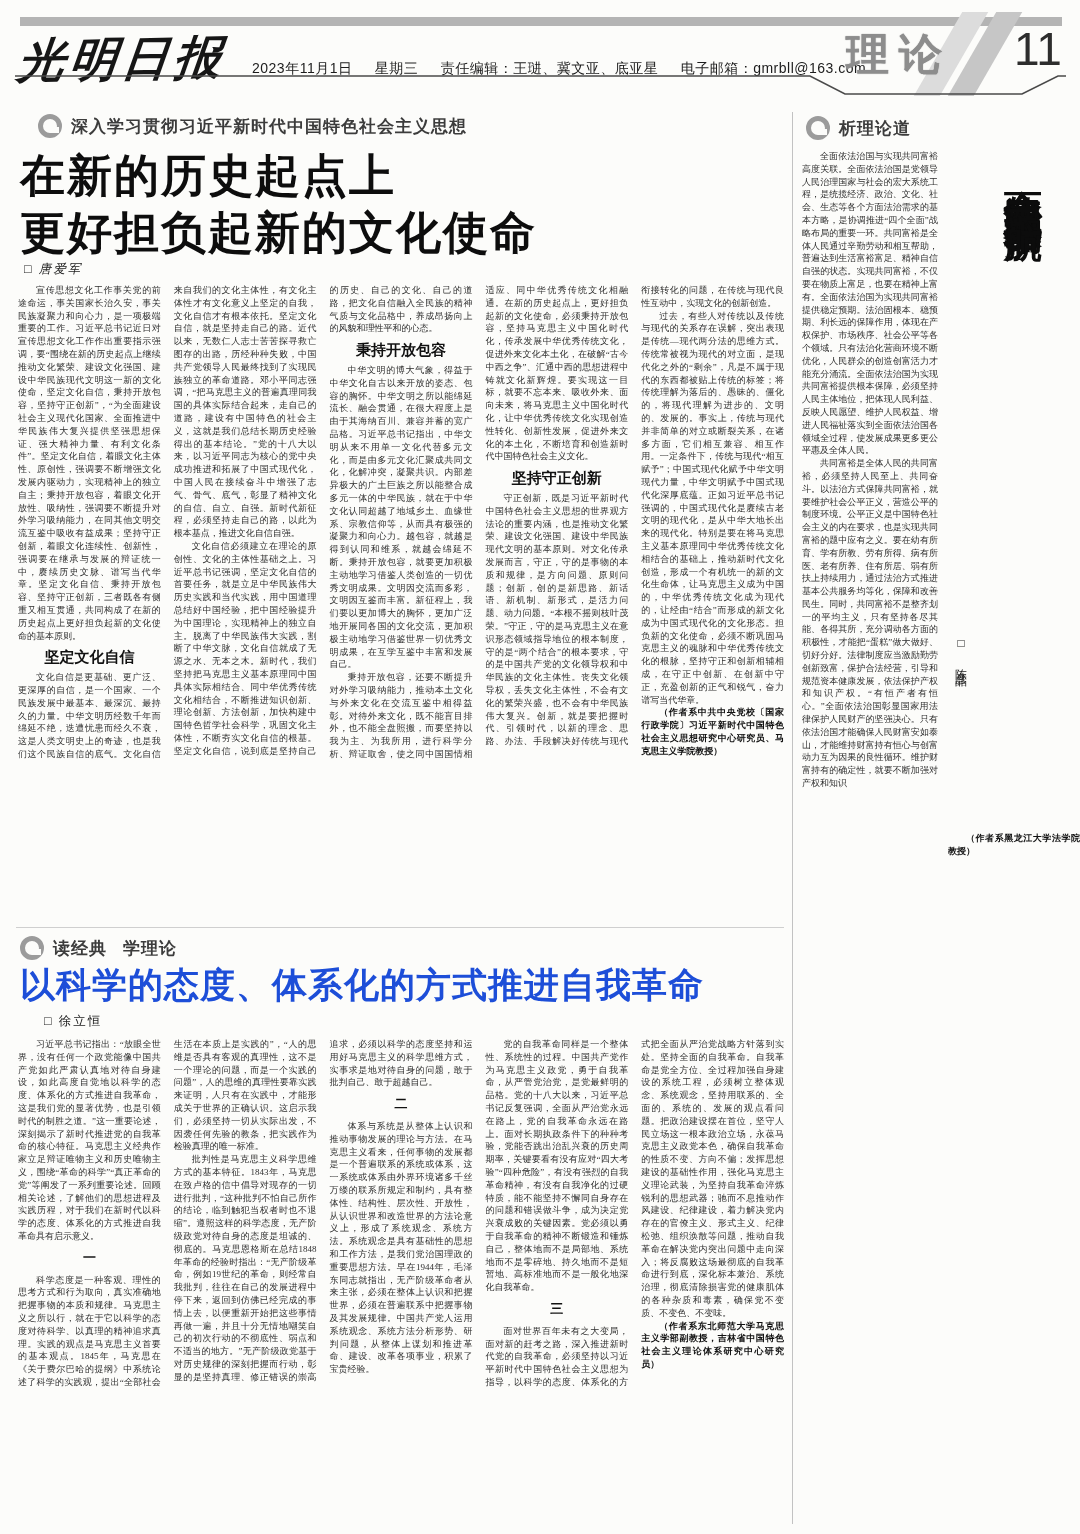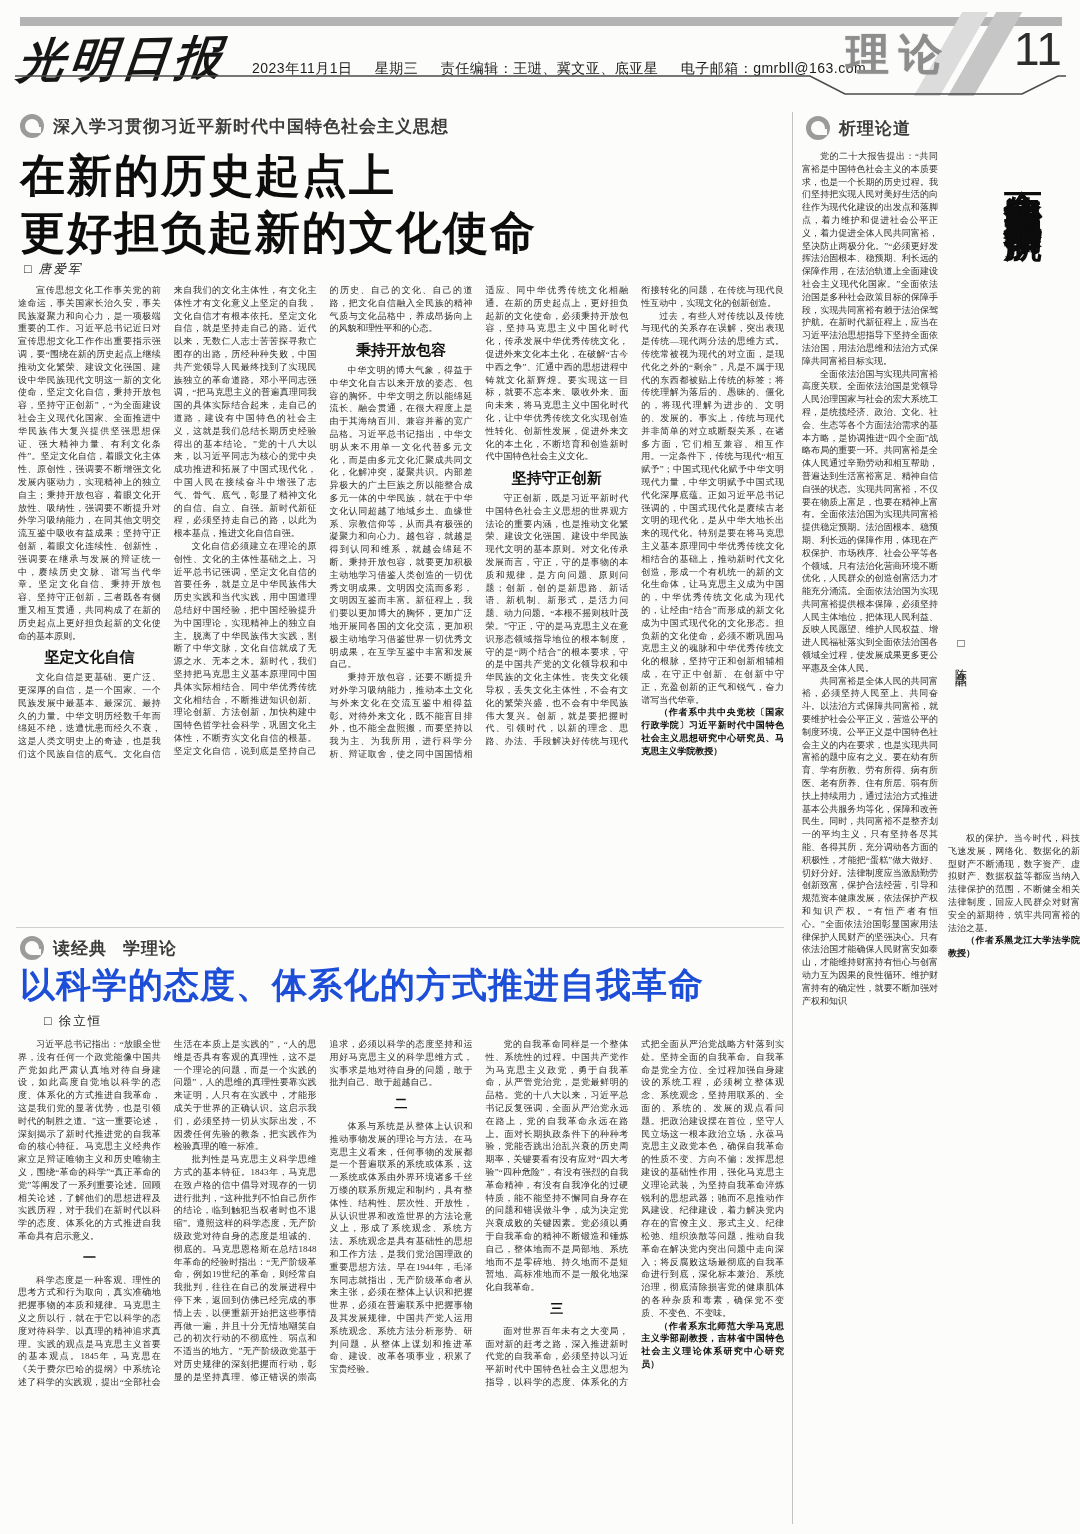--- a/index.html
+++ b/index.html
@@ -67,21 +67,21 @@
     <span>星期三</span>
     <span>责任编辑：王琎、冀文亚、底亚星</span>
     <span>电子邮箱：gmrbll@163.com</span>
   </div>
   <div class="section-badge">理论</div>
   <div class="pageno">11</div>
   <svg class="headrule">
     <polyline points="15,76 810,76 845,94 1022,94 1058,76 1066,76" fill="none" stroke="#4a4a4a" stroke-width="1.6"></polyline>
   </svg>
 
-  <div class="kicker" style="left:20px;top:114px;">
+  <div class="kicker" style="left:38px;top:114px;">
     <span class="gicon"></span>
     <span class="ktext">深入学习贯彻习近平新时代中国特色社会主义思想</span>
   </div>
   <div class="h1line" style="top:146px;">在新的历史起点上</div>
   <div class="h1line" style="top:203px;">更好担负起新的文化使命</div>
   <div class="byline" style="left:24px;top:261px;font-style:italic;">□ 唐爱军</div>
   <div class="flow cols5" style="left:18px;top:284px;width:766px;height:634px;">
       <div class="para">宣传思想文化工作事关党的前途命运，事关国家长治久安，事关民族凝聚力和向心力，是一项极端重要的工作。习近平总书记近日对宣传思想文化工作作出重要指示强调，要“围绕在新的历史起点上继续推动文化繁荣、建设文化强国、建设中华民族现代文明这一新的文化使命，坚定文化自信，秉持开放包容，坚持守正创新”，“为全面建设社会主义现代化国家、全面推进中华民族伟大复兴提供坚强思想保证、强大精神力量、有利文化条件”。坚定文化自信，着眼文化主体性、原创性，强调要不断增强文化发展内驱动力，实现精神上的独立自主；秉持开放包容，着眼文化开放性、吸纳性，强调要不断提升对外学习吸纳能力，在同其他文明交流互鉴中吸收有益成果；坚持守正创新，着眼文化连续性、创新性，强调要在继承与发展的辩证统一中，赓续历史文脉、谱写当代华章。坚定文化自信、秉持开放包容、坚持守正创新，三者既各有侧重又相互贯通，共同构成了在新的历史起点上更好担负起新的文化使命的基本原则。</div>
       <div class="subhead">坚定文化自信</div>
       <div class="para">文化自信是更基础、更广泛、更深厚的自信，是一个国家、一个民族发展中最基本、最深沉、最持久的力量。中华文明历经数千年而绵延不绝，迭遭忧患而经久不衰，这是人类文明史上的奇迹，也是我们这个民族自信的底气。文化自信来自我们的文化主体性，有文化主体性才有文化意义上坚定的自我，文化自信才有根本依托。坚定文化自信，就是坚持走自己的路。近代以来，无数仁人志士苦苦探寻救亡图存的出路，历经种种失败，中国共产党领导人民最终找到了实现民族独立的革命道路。邓小平同志强调，“把马克思主义的普遍真理同我国的具体实际结合起来，走自己的道路，建设有中国特色的社会主义，这就是我们总结长期历史经验得出的基本结论。”党的十八大以来，以习近平同志为核心的党中央成功推进和拓展了中国式现代化，中国人民在接续奋斗中增强了志气、骨气、底气，彰显了精神文化的自信、自立、自强。新时代新征程，必须坚持走自己的路，以此为根本基点，推进文化自信自强。</div>
@@ -116,26 +116,24 @@
       <div class="sig">（作者系东北师范大学马克思主义学部副教授，吉林省中国特色社会主义理论体系研究中心研究员）</div>
     </div>
 
   <div class="vrule"></div>
 
   <div class="kicker" style="left:806px;top:116px;">
     <span class="gicon"></span>
     <span class="ktext">析理论道</span>
   </div>
   <div class="flow" style="left:802px;top:150px;width:136px;height:1372px;">
-      <div class="para">党的二十大报告提出：“共同富裕是中国特色社会主义的本质要求，也是一个长期的历史过程。我们坚持把实现人民对美好生活的向往作为现代化建设的出发点和落脚点，着力维护和促进社会公平正义，着力促进全体人民共同富裕，坚决防止两极分化。”“必须更好发挥法治固根本、稳预期、利长远的保障作用，在法治轨道上全面建设社会主义现代化国家。”全面依法治国是多种社会政策目标的保障手段，实现共同富裕有赖于法治保驾护航。在新时代新征程上，应当在习近平法治思想指导下坚持全面依法治国，用法治思维和法治方式保障共同富裕目标实现。</div>
       <div class="para">全面依法治国与实现共同富裕高度关联。全面依法治国是党领导人民治理国家与社会的宏大系统工程，是统揽经济、政治、文化、社会、生态等各个方面法治需求的基本方略，是协调推进“四个全面”战略布局的重要一环。共同富裕是全体人民通过辛勤劳动和相互帮助，普遍达到生活富裕富足、精神自信自强的状态。实现共同富裕，不仅要在物质上富足，也要在精神上富有。全面依法治国为实现共同富裕提供稳定预期。法治固根本、稳预期、利长远的保障作用，体现在产权保护、市场秩序、社会公平等各个领域。只有法治化营商环境不断优化，人民群众的创造创富活力才能充分涌流。全面依法治国为实现共同富裕提供根本保障，必须坚持人民主体地位，把体现人民利益、反映人民愿望、维护人民权益、增进人民福祉落实到全面依法治国各领域全过程，使发展成果更多更公平惠及全体人民。</div>
       <div class="para">共同富裕是全体人民的共同富裕，必须坚持人民至上、共同奋斗。以法治方式保障共同富裕，就要维护社会公平正义，营造公平的制度环境。公平正义是中国特色社会主义的内在要求，也是实现共同富裕的题中应有之义。要在幼有所育、学有所教、劳有所得、病有所医、老有所养、住有所居、弱有所扶上持续用力，通过法治方式推进基本公共服务均等化，保障和改善民生。同时，共同富裕不是整齐划一的平均主义，只有坚持各尽其能、各得其所，充分调动各方面的积极性，才能把“蛋糕”做大做好、切好分好。法律制度应当激励勤劳创新致富，保护合法经营，引导和规范资本健康发展，依法保护产权和知识产权。“有恒产者有恒心。”全面依法治国彰显国家用法律保护人民财产的坚强决心。只有依法治国才能确保人民财富安如泰山，才能维持财富持有恒心与创富动力互为因果的良性循环。维护财富持有的确定性，就要不断加强对产权和知识</div>
     </div>
   <div class="vtitle">
     <div class="vt">全面依法治国为实现共同富裕保驾护航</div>
   </div>
   <div class="vbyline">□ 陈彦晶</div>
   <div class="flow" style="left:948px;top:832px;width:132px;height:690px;">
-      <div class="para">权的保护。当今时代，科技飞速发展，网络化、数据化的新型财产不断涌现，数字资产、虚拟财产、数据权益等都应当纳入法律保护的范围，不断健全相关法律制度，回应人民群众对财富安全的新期待，筑牢共同富裕的法治之基。</div>
       <div class="sig">（作者系黑龙江大学法学院教授）</div>
     </div>
 
 </div>
 
 </body></html>

